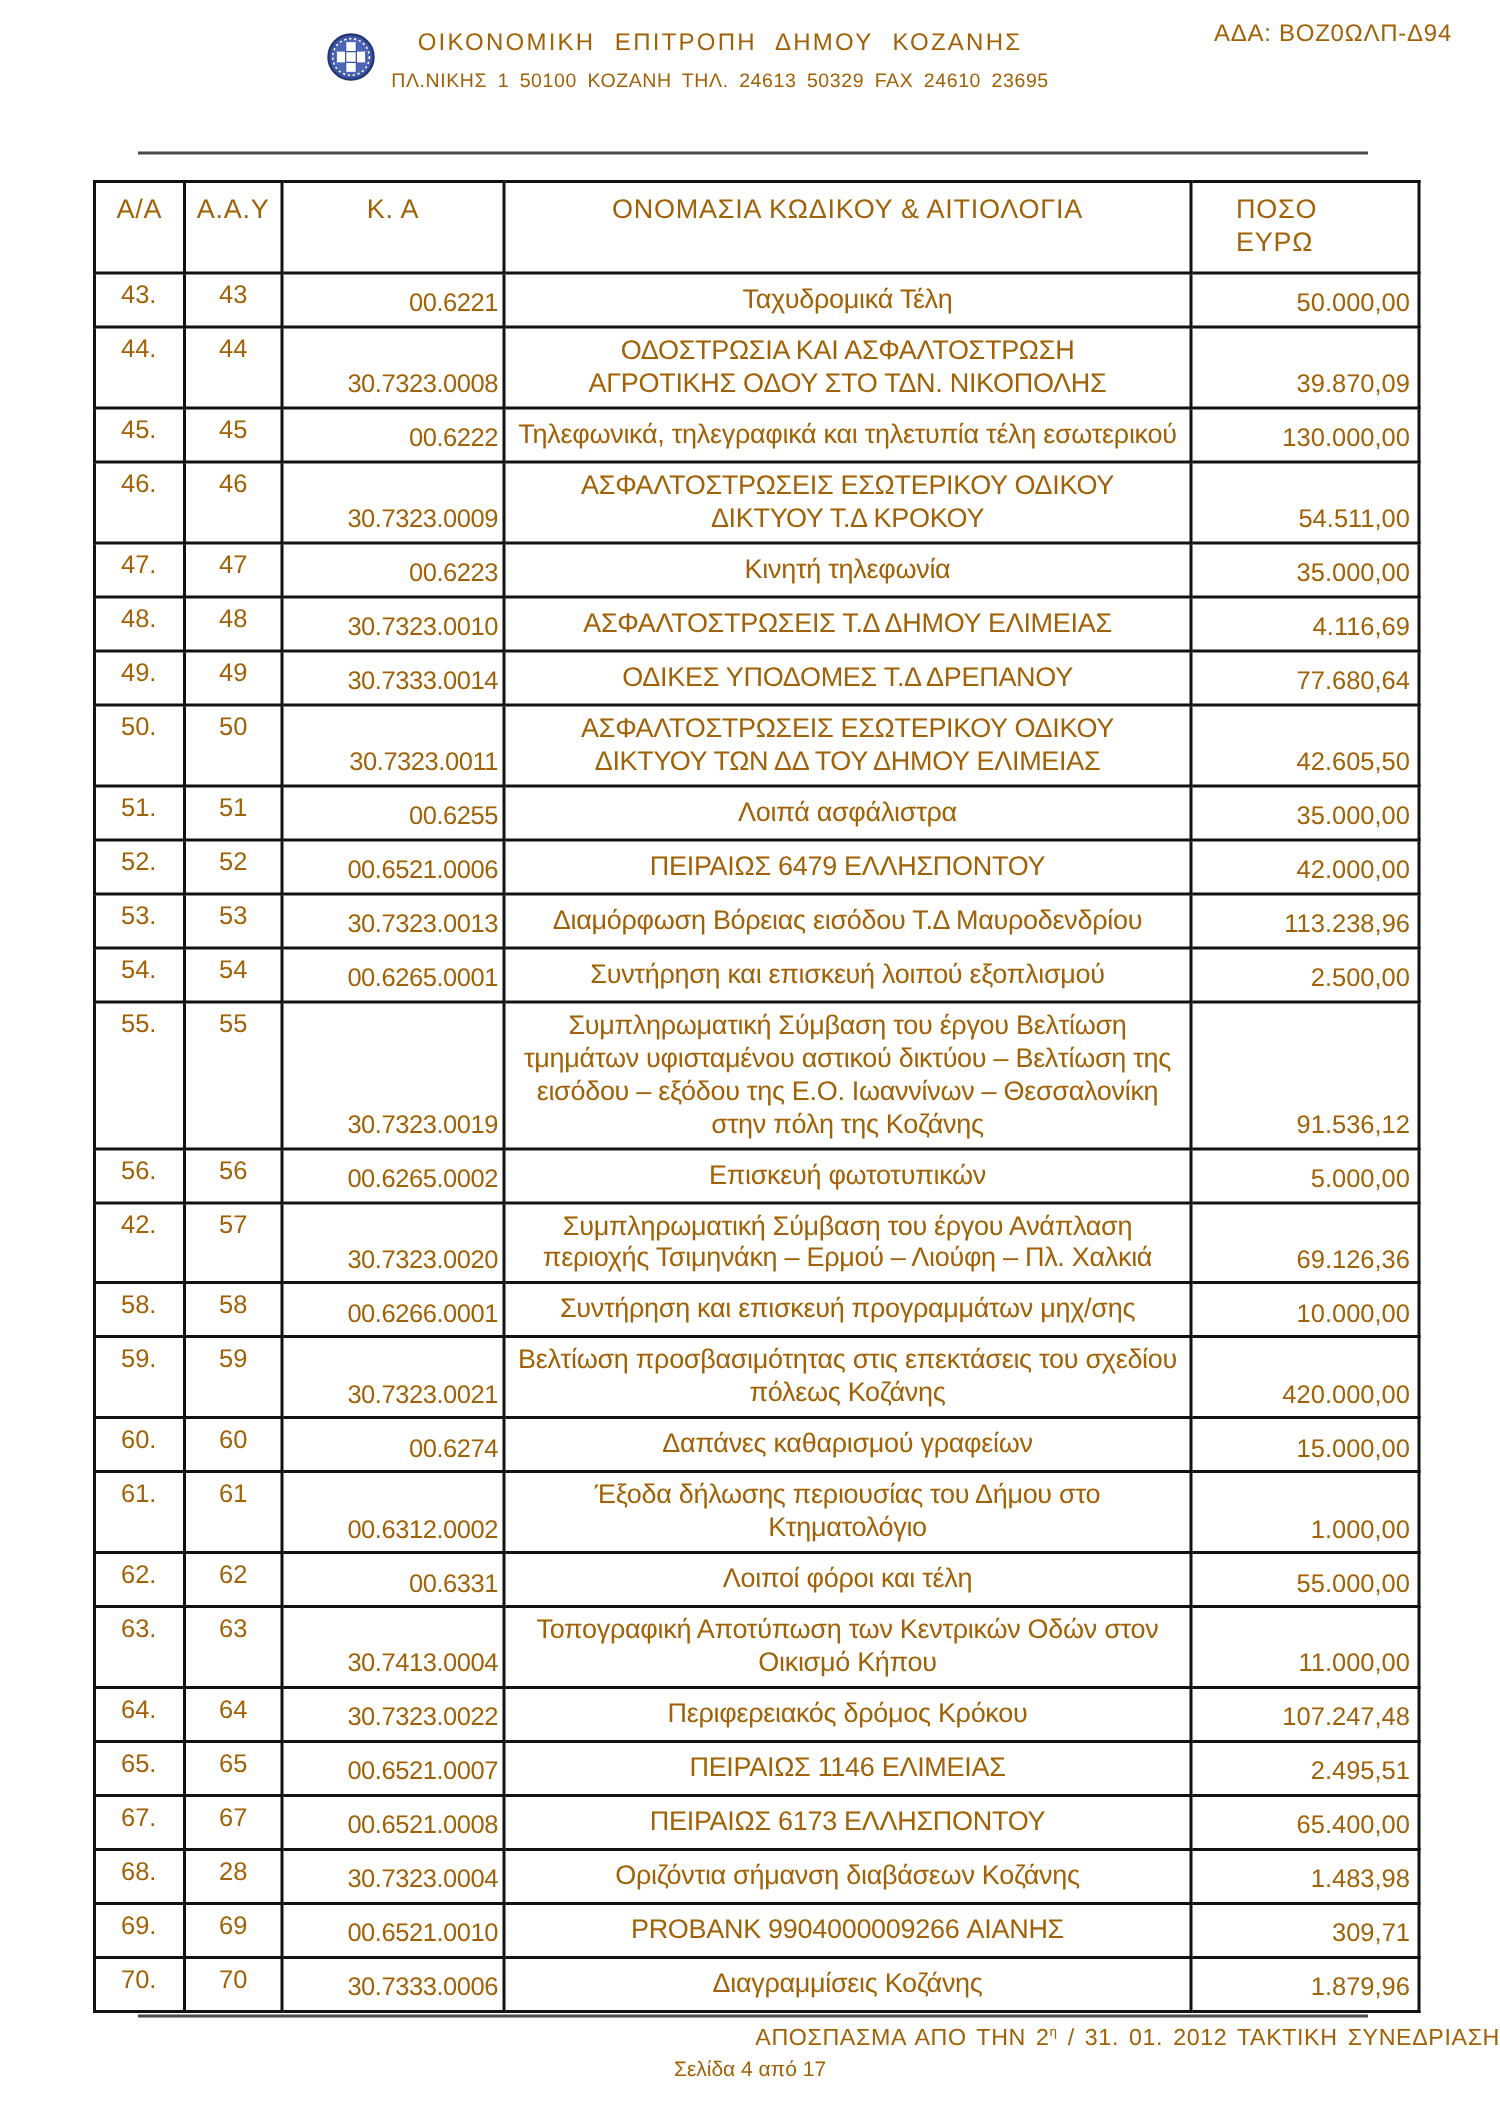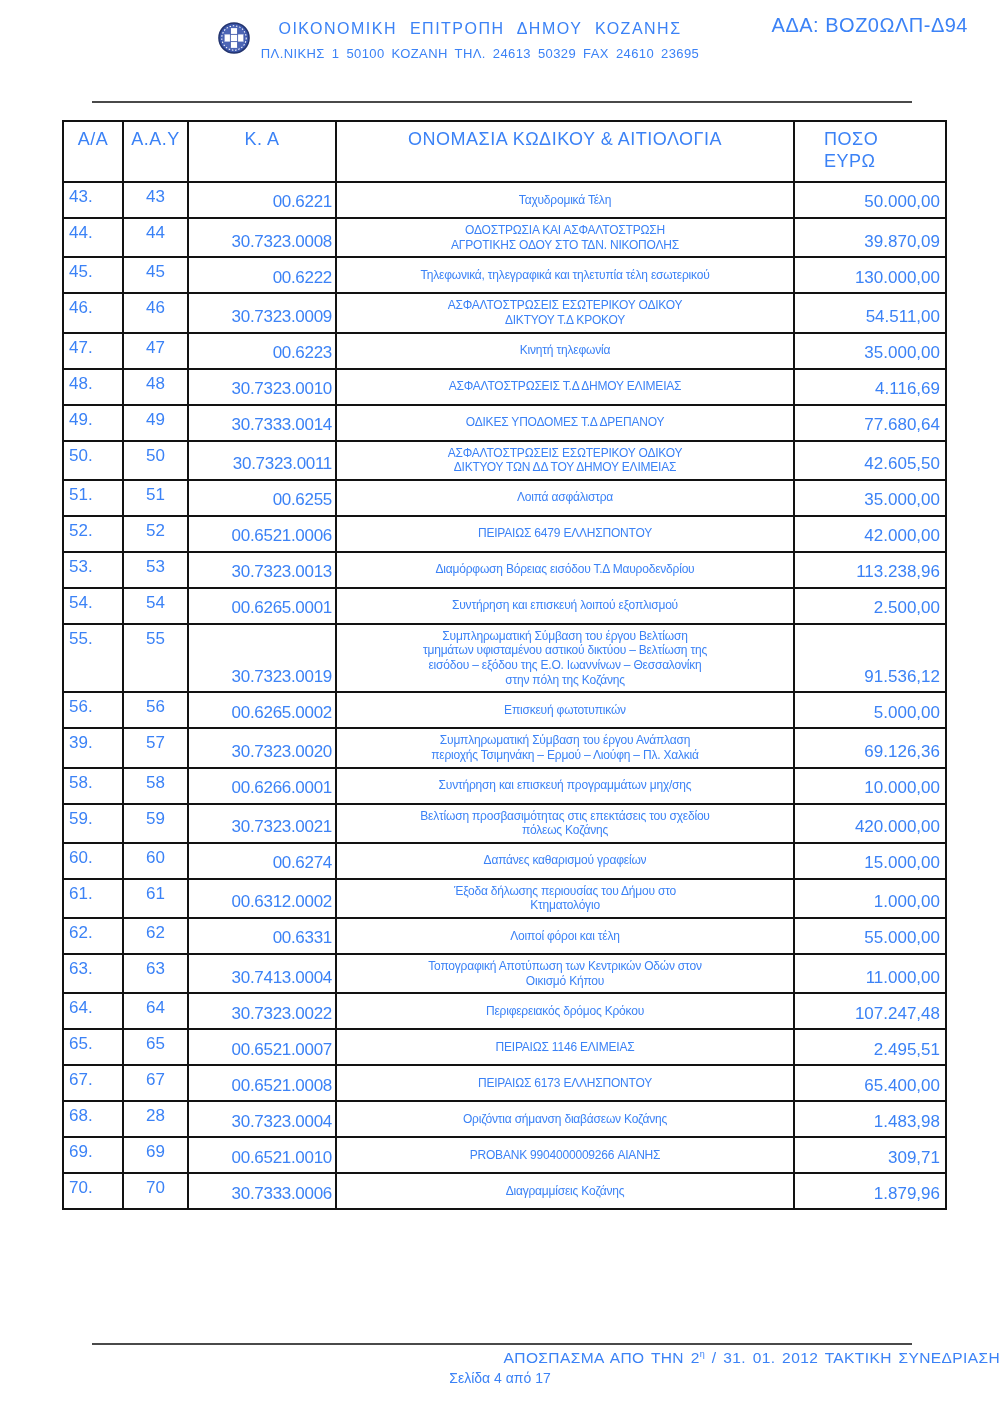--- a/index.html
+++ b/index.html
@@ -1,37 +1,37 @@
 <!DOCTYPE html>
 <html><head>
 <meta charset="utf-8">
 <style>
   html,body{margin:0;padding:0;background:#ffffff;}
   .page{
     position:relative;
     width:1000px;height:1415px;
     background:#ffffff;
-    color:#3b82f6;
+    color:#a16207;
     font-family:"Liberation Sans","DejaVu Sans",sans-serif;
     overflow:hidden;
   }
   
   .header{position:relative;padding-top:20px;height:72px;}
   .logo{position:absolute;left:218px;top:22px;width:32px;height:32px;}
   .header-center{width:100%;box-sizing:border-box;padding-right:40px;text-align:center;}
   .org-line{
     font-size:16px;letter-spacing:1.5px;word-spacing:7px;
     font-weight:500;
   }
   .address-line{
     margin-top:8px;font-size:13px;letter-spacing:.4px;word-spacing:3px;
   }
   .ada{
     position:absolute;right:32px;top:14px;
-    font-size:20px;letter-spacing:.5px;white-space:nowrap;
+    font-size:16px;letter-spacing:.5px;white-space:nowrap;
   }
   .header-rule{margin:9px 0 0 92px;width:820px;height:2px;background:#4a4a4a;}
   
   table.budget{
     border-collapse:collapse;
     margin:17px 0 0 62px;
     width:883px;
     table-layout:fixed;
   }
   table.budget th,table.budget td{
@@ -51,26 +51,26 @@
     text-align:center;
     height:48px;
     font-size:18px;
     letter-spacing:.5px;
     padding-top:7px;
   }
   table.budget th.amount-h{
     text-align:left;white-space:pre-line;padding-left:29px;
   }
   table.budget td{height:26px;}
-  table.budget td:nth-child(1){text-align:left;vertical-align:top;padding-right:6px;}
+  table.budget td:nth-child(1){text-align:center;vertical-align:top;padding-right:6px;}
   table.budget td:nth-child(2){text-align:center;vertical-align:top;}
   table.budget td:nth-child(3){text-align:right;vertical-align:bottom;padding-right:3px;letter-spacing:-0.3px;}
   table.budget td:nth-child(4){
     text-align:center;vertical-align:middle;white-space:pre-line;
-    font-size:12px;letter-spacing:-0.2px;
+    font-size:18px;letter-spacing:-0.2px;
   }
   table.budget td:nth-child(5){text-align:right;vertical-align:bottom;padding-right:5px;border-radius:16px;}
   
   .footer{position:absolute;left:0;top:1343px;width:100%;}
   .footer-rule{margin-left:92px;width:820px;height:2px;background:#4a4a4a;}
   .session-caption{
     margin-top:4px;text-align:right;font-size:15.5px;letter-spacing:.4px;word-spacing:2px;
   }
   .session-caption sup{font-size:9px;}
   .page-number{margin-top:3px;text-align:center;font-size:14px;}
@@ -215,21 +215,21 @@
           <td>91.536,12</td>
         </tr>
         <tr>
           <td>56.</td>
           <td>56</td>
           <td>00.6265.0002</td>
           <td>Επισκευή φωτοτυπικών</td>
           <td>5.000,00</td>
         </tr>
         <tr>
-          <td>39.</td>
+          <td>42.</td>
           <td>57</td>
           <td>30.7323.0020</td>
           <td>Συμπληρωματική Σύμβαση του έργου Ανάπλαση
 περιοχής Τσιμηνάκη – Ερμού – Λιούφη – Πλ. Χαλκιά</td>
           <td>69.126,36</td>
         </tr>
         <tr>
           <td>58.</td>
           <td>58</td>
           <td>00.6266.0001</td>

